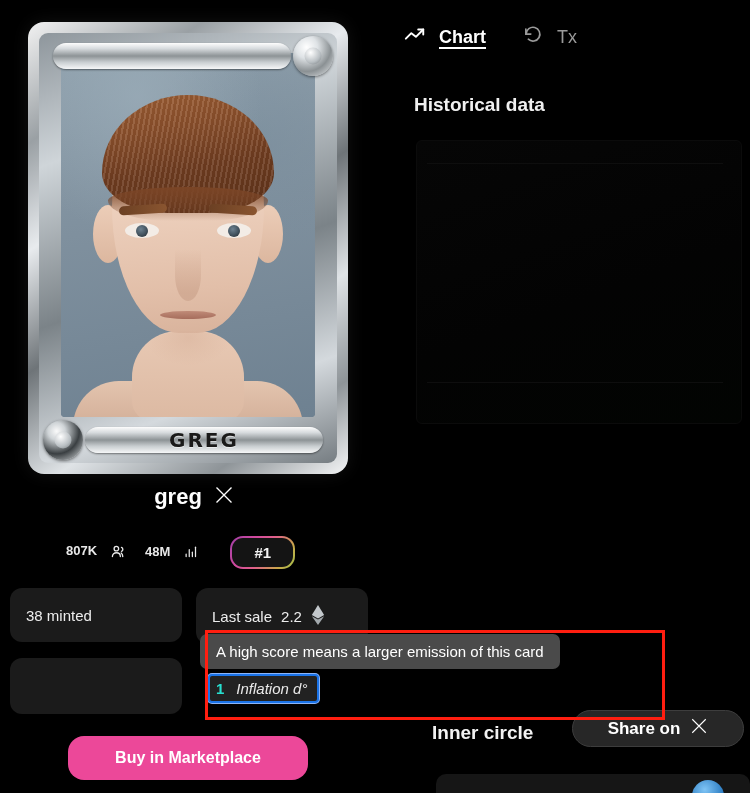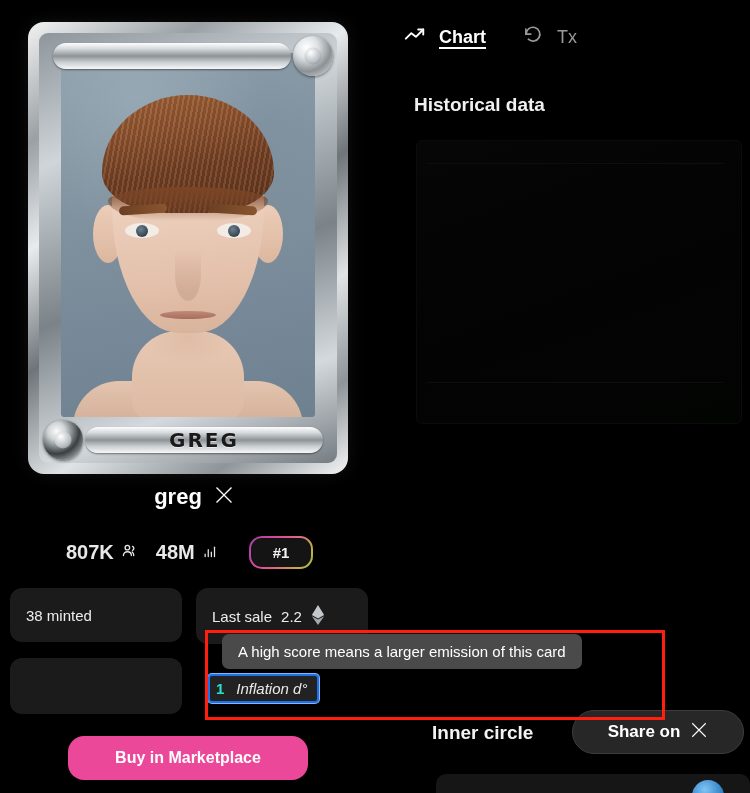--- a/index.html
+++ b/index.html
@@ -236,23 +236,23 @@
     position: absolute;
     left: 0; right: 0; top: 536px;
     display: flex;
     align-items: center;
     gap: 18px;
     padding-left: 66px;
     box-sizing: border-box;
   }
   .stat {
     display: flex;
-    align-items: center;
-    gap: 7px;
-    font-size: 20px;
+    align-items: flex-start;
+    gap: 13px;
+    font-size: 13px;
     color: #e8e8e8;
     font-weight: bold;
   }
   .rank-badge {
     margin-left: 14px;
     position: relative;
     padding: 2px;
     border-radius: 13px;
     background: linear-gradient(125deg, #a03fa8 0%, #d14a9e 30%, #e0608a 52%, #c9a84a 80%, #9fc24a 100%);
   }
@@ -304,21 +304,21 @@
     box-shadow: 0 0 0 1px #8ab4f8;
     box-sizing: border-box;
     z-index: 7;
   }
   .infl-num { color: #27e0d0; font-size: 15px; font-weight: bold; }
   .infl-label { color: #e9e9e9; font-size: 15px; font-style: italic; }
 
   
   .tooltip {
     position: absolute;
-    left: 222px;
+    left: 200px;
     top: 634px;
     background: #4a4a4a;
     color: #ffffff;
     font-size: 15px;
     padding: 9px 16px;
     border-radius: 7px;
     white-space: nowrap;
     z-index: 8;
   }
 
@@ -402,21 +402,21 @@
     top: 722px;
     font-size: 19px;
     font-weight: bold;
     color: #f2f2f2;
   }
   .share-btn {
     position: absolute;
     left: 184px;
     top: 710px;
     width: 172px;
-    height: 44px;
+    height: 37px;
     background: #272727;
     border: 1px solid #3d3d3d;
     border-radius: 26px;
     color: #ffffff;
     font-size: 17px;
     font-weight: bold;
     font-family: "Liberation Sans", sans-serif;
     display: flex;
     align-items: center;
     justify-content: center;

